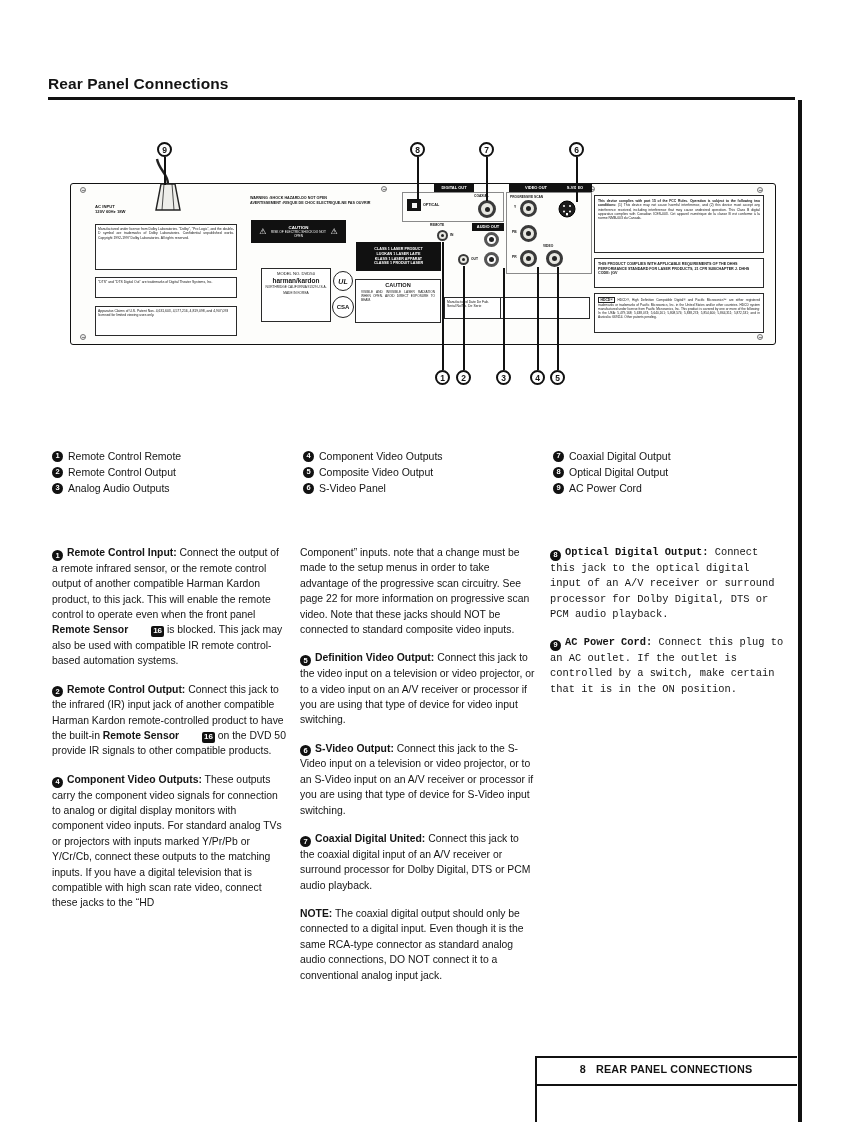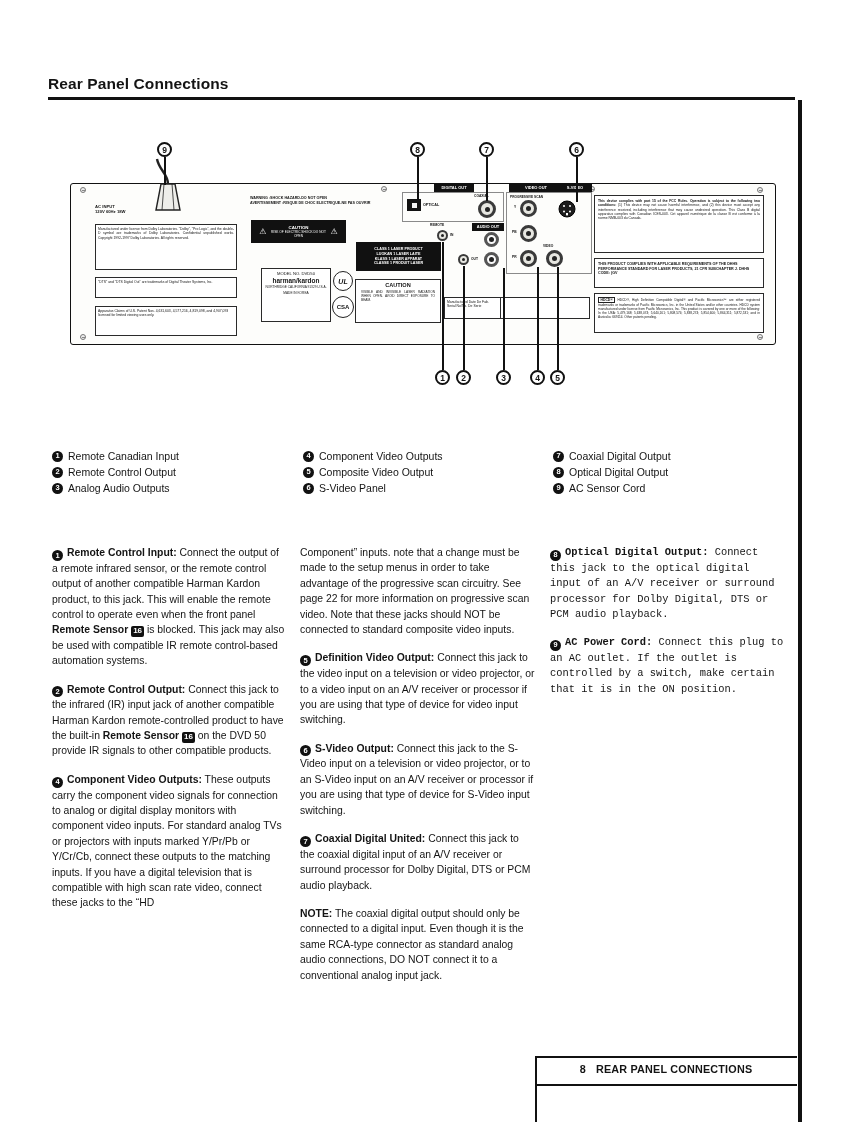--- a/index.html
+++ b/index.html
@@ -39,21 +39,21 @@
 
   
   .legend-col { position:absolute; display:flex; flex-direction:column; gap:4px; }
   .legend-item { display:flex; align-items:center; gap:5px; font-size:10.5px; line-height:12px; }
   .nbadge { display:inline-flex; flex:none; width:11px; height:11px; border-radius:50%; background:#111; color:#fff; font-size:7.5px; font-weight:bold; align-items:center; justify-content:center; }
 
   
   .bodycol { position:absolute; width:235px; font-size:10.4px; line-height:15.4px; }
   .para { margin-bottom:13px; }
   .para .nbadge { margin-right:4px; vertical-align:-1.5px; }
-  .ref16 { display:inline-block; min-width:11px; padding:0 2px; background:#111; color:#fff; font-size:8px; font-weight:bold; line-height:10.5px; text-align:center; border-radius:2px; }
+  .ref16 { display:inline-block; min-width:11px; padding:0 2px; background:#111; color:#fff; font-size:8px; font-weight:bold; line-height:10.5px; text-align:center; border-radius:2px;margin-left:20px; }
 
   
   .foot-line { position:absolute; background:#111; }
   .footer-text { position:absolute; left:535px; top:1063px; width:262px; text-align:center; font-weight:bold; font-size:10.8px; letter-spacing:0.2px; }
   .footer-text .num { margin-right:10px; }
 </style>
 </head>
 <body>
 
 <div class="page">
@@ -190,21 +190,21 @@
     <div class="pbox t36" style="left:594px;top:258px;width:170px;height:30px;font-weight:bold;padding:3px;">THIS PRODUCT COMPLIES WITH APPLICABLE REQUIREMENTS OF THE DHHS PERFORMANCE STANDARD FOR LASER PRODUCTS, 21 CFR SUBCHAPTER J. DHHS CODE: (GV</div>
     <div class="pbox t30 just" style="left:594px;top:293px;width:170px;height:40px;padding:3px;">
       <span style="display:inline-block;border:0.5px solid #222;padding:0 1.5px;font-weight:bold;font-size:3.4px;">HDCD®</span>
       <span>HDCD®, High Definition Compatible Digital® and Pacific Microsonics™ are either registered trademarks or trademarks of Pacific Microsonics, Inc. in the United States and/or other countries. HDCD system manufactured under license from Pacific Microsonics, Inc. This product is covered by one or more of the following: In the USA: 5,479,168; 5,638,074; 5,640,161; 5,808,574; 5,838,274; 5,854,600; 5,864,311; 5,872,531; and in Australia: 669114. Other patents pending.</span>
     </div>
   </div>
 
   <div class="legend-col" style="left:52px;top:450px;">
     <div class="legend-item">
         <span class="nbadge">1</span>
-        <span>Remote Canadian Input</span>
+        <span>Remote Control Remote</span>
       </div>
     <div class="legend-item">
         <span class="nbadge">2</span>
         <span>Remote Control Output</span>
       </div>
     <div class="legend-item">
         <span class="nbadge">3</span>
         <span>Analog Audio Outputs</span>
       </div>
   </div>
@@ -226,21 +226,21 @@
     <div class="legend-item">
         <span class="nbadge">7</span>
         <span>Coaxial Digital Output</span>
       </div>
     <div class="legend-item">
         <span class="nbadge">8</span>
         <span>Optical Digital Output</span>
       </div>
     <div class="legend-item">
         <span class="nbadge">9</span>
-        <span>AC Sensor Cord</span>
+        <span>AC Power Cord</span>
       </div>
   </div>
 
   <div class="bodycol" style="left:52px;top:545px;">
     <p class="para"><span class="nbadge">1</span><b>Remote Control Input:</b><span> Connect the output of a remote infrared sensor, or the remote control output of another compatible Harman Kardon product, to this jack. This will enable the remote control to operate even when the front panel </span><b>Remote Sensor</b> <span class="ref16">16</span><span> is blocked. This jack may also be used with compatible IR remote control-based automation systems.</span></p>
     <p class="para"><span class="nbadge">2</span><b>Remote Control Output:</b><span> Connect this jack to the infrared (IR) input jack of another compatible Harman Kardon remote-controlled product to have the built-in </span><b>Remote Sensor</b> <span class="ref16">16</span><span> on the DVD 50 provide IR signals to other compatible products.</span></p>
     <p class="para"><span class="nbadge">4</span><b>Component Video Outputs:</b><span> These outputs carry the component video signals for connection to analog or digital display monitors with component video inputs. For standard analog TVs or projectors with inputs marked Y/Pr/Pb or Y/Cr/Cb, connect these outputs to the matching inputs. If you have a digital television that is compatible with high scan rate video, connect these jacks to the “HD</span></p>
   </div>
 
   <div class="bodycol" style="left:300px;top:545px;">

